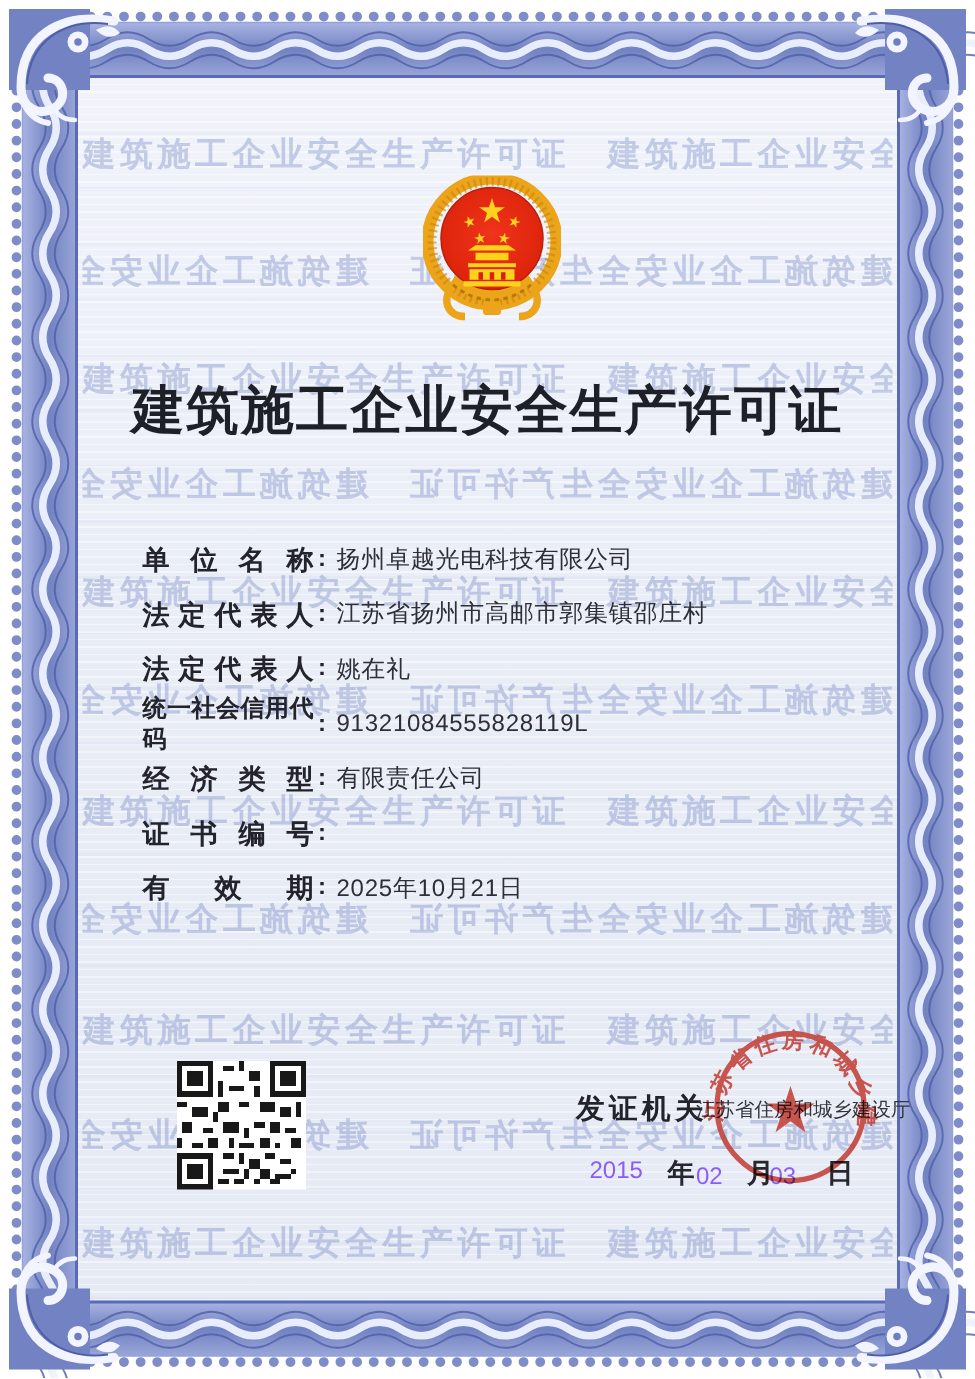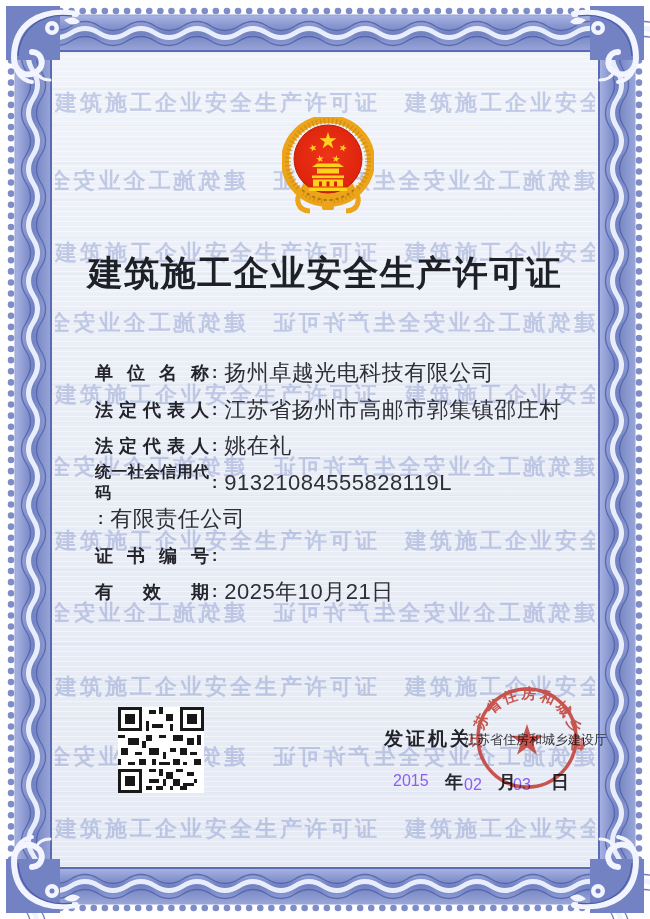--- a/index.html
+++ b/index.html
@@ -18,21 +18,21 @@
   .content{position:absolute;left:0;top:0;width:650px;height:919px;z-index:3;}
   .emblem{position:absolute;left:282px;top:117px;}
   .title{position:absolute;left:0;top:250px;width:650px;text-align:center;margin:0;
          font-size:35px;font-weight:900;letter-spacing:1.5px;color:#1e2028;}
   .fields{position:absolute;left:95px;top:355px;width:480px;}
   .field-row{display:flex;align-items:center;height:36.5px;}
   .f-label{display:inline-block;width:114px;font-weight:bold;font-size:18px;color:#22232b;
            text-align:justify;text-align-last:justify;text-justify:inter-character;}
   .field-row.small-label .f-label{font-size:16px;}
   .f-colon{margin:0 7px 0 3px;font-weight:bold;font-size:16px;color:#22232b;}
-  .f-value{font-size:22px;color:#2d2e36;letter-spacing:0.5px;}
+  .f-value{font-size:16px;color:#2d2e36;letter-spacing:0.5px;}
   .qr{position:absolute;left:118px;top:707px;}
   .issuer-label{position:absolute;left:384px;top:726px;font-size:19px;font-weight:bold;
                 letter-spacing:3px;color:#22232b;font-family:Liberation Serif, serif;}
   .issuer-value{position:absolute;left:464px;top:731px;font-size:13px;color:#33343c;}
   .d{position:absolute;font-size:17px;color:#3a3b44;}
   .d-unit{font-weight:bold;font-size:18px;color:#26272f;}
   .d-fill{font-size:16px;color:#8b5cf6;}
   .seal{position:absolute;left:469px;top:680px;z-index:4;mix-blend-mode:multiply;opacity:.92;}
 </style>
 </head>
@@ -164,20 +164,21 @@
         <span class="f-label">法定代表人</span>
           <span class="f-colon">:</span>
           <span class="f-value">姚在礼</span>
       </div>
       <div class="field-row small-label">
         <span class="f-label">统一社会信用代码</span>
           <span class="f-colon">:</span>
           <span class="f-value">91321084555828119L</span>
       </div>
       <div class="field-row">
+        <span class="f-label">经济类型</span>
           <span class="f-colon">:</span>
           <span class="f-value">有限责任公司</span>
       </div>
       <div class="field-row">
         <span class="f-label">证书编号</span>
           <span class="f-colon">:</span>
       </div>
       <div class="field-row">
         <span class="f-label">有效期</span>
           <span class="f-colon">:</span>

